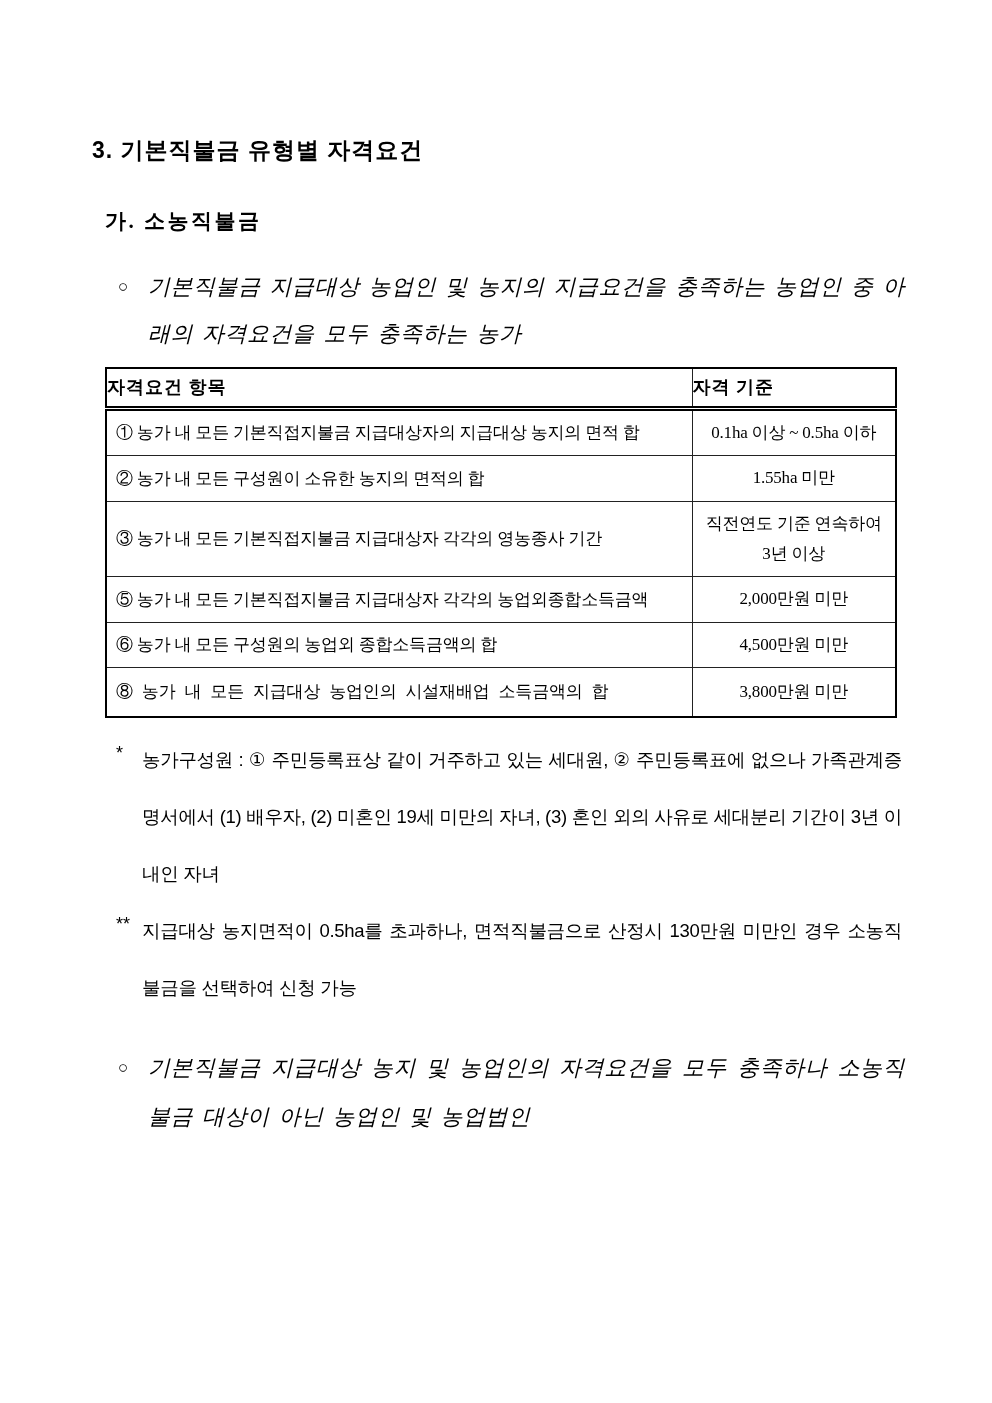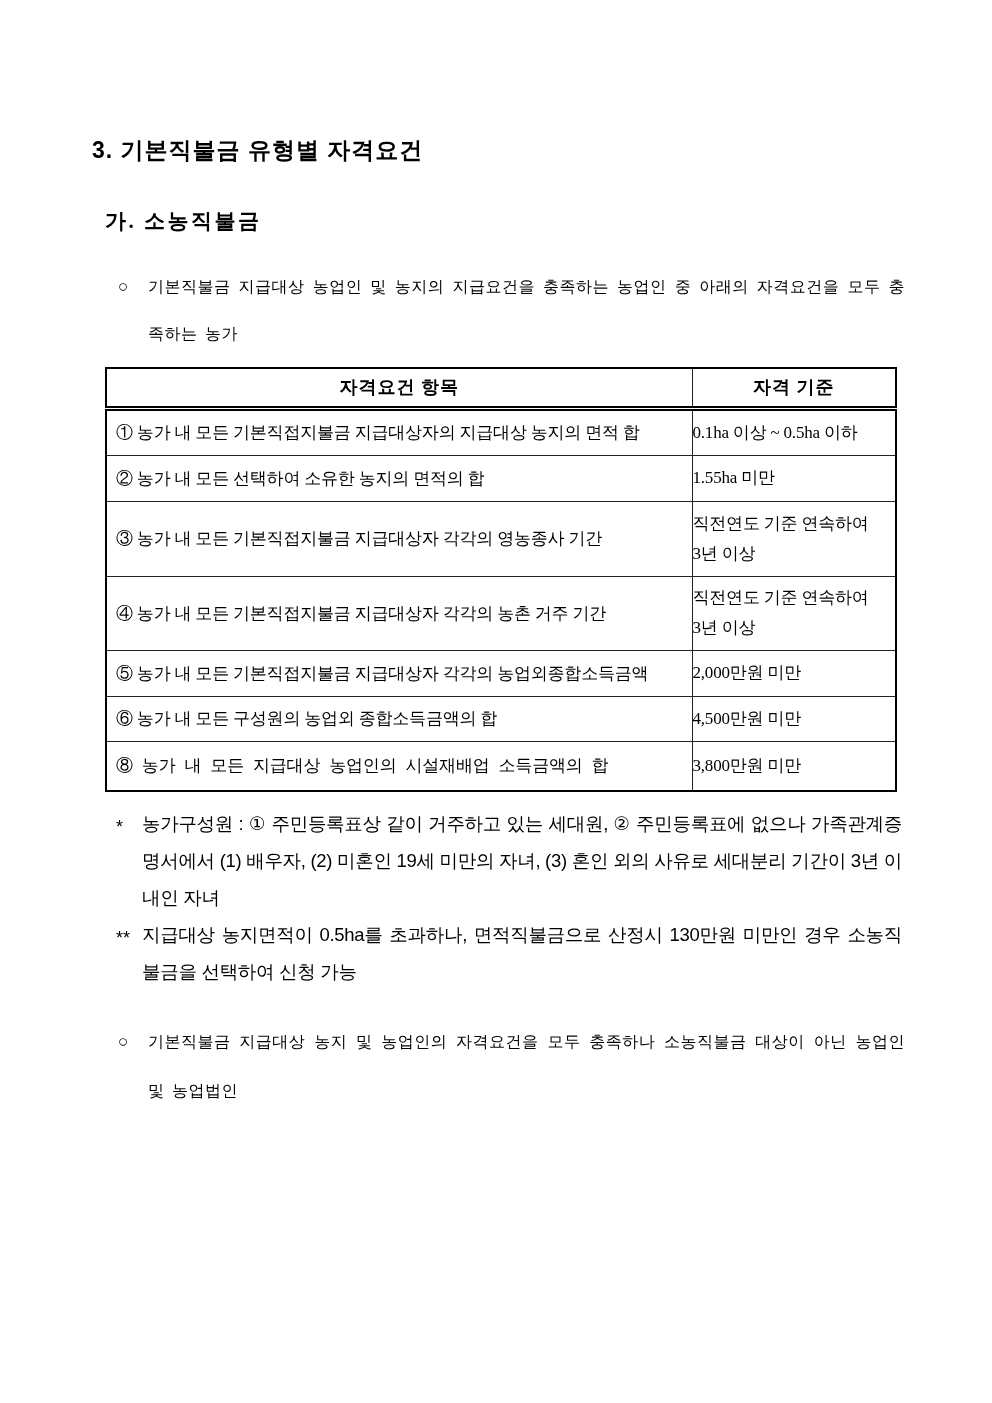--- a/index.html
+++ b/index.html
@@ -19,49 +19,49 @@
 
   .sec-heading {
     font-size: 21px; font-weight: 600; letter-spacing: 2.5px;
     margin: 41px 0 0 13px;
   }
   .sec-heading.second { margin-top: 26px; }
 
   .bullet-row { display: flex; margin: 28px 0 0 26px; }
   .bullet-marker { font-size: 17px; line-height: 47px; width: 30px; flex: none; }
   .bullet-text {
-    font-size: 16px; line-height: 47px; letter-spacing: 0.5px;
-    text-align: justify; width: 757px; word-spacing: 3px;
+    font-size: 22px; line-height: 47px; letter-spacing: 0.5px;
+    text-align: justify; width: 757px; word-spacing: 3px; font-style: italic;
   }
 
   .criteria-table {
     border-collapse: collapse; table-layout: fixed;
     width: 790px; margin: 10px 0 0 13px;
     border: 2px solid #000;
   }
   .criteria-table col.c-item { width: 586px; }
   .criteria-table col.c-crit { width: 204px; }
   .criteria-table th, .criteria-table td { border: 1px solid #222; }
   .criteria-table th {
     height: 40px; font-size: 18px; font-weight: 600;
-    letter-spacing: 1px; text-align: center; vertical-align: middle;
+    letter-spacing: 1px; text-align: left; vertical-align: middle;
     border-bottom: 5px double #000;
   }
   .criteria-table td { vertical-align: middle; font-size: 17px; letter-spacing: -0.2px; margin-left: 16px; }
   .criteria-table td.item { padding: 0 6px 0 9px; text-align: left; }
-  .criteria-table td.crit { text-align: left; white-space: pre-line; line-height: 1.75; }
+  .criteria-table td.crit { text-align: center; white-space: pre-line; line-height: 1.75; }
   tr.h47 { height: 47px; } tr.h46 { height: 46px; } tr.h75 { height: 75px; }
   tr.h74 { height: 74px; } tr.h45 { height: 45px; } tr.h41 { height: 50px; }
   tr.wide td.item { word-spacing: 5px; }
 
   .footnotes { margin: 13px 0 0 24px; font-family: "Liberation Sans", "DejaVu Sans", sans-serif; }
   .footnote { display: flex; }
   .fn-marker { width: 26px; flex: none; font-size: 18px; line-height: 45.5px; }
   .fn-text {
-    font-size: 18.5px; line-height: 37px; letter-spacing: -0.3px;
+    font-size: 18.5px; line-height: 57px; letter-spacing: -0.3px;
     text-align: justify; width: 760px;
   }
   .bullet-row.second { margin-top: 27px; }
   .bullet-row.second .bullet-marker, .bullet-row.second .bullet-text { line-height: 49px; }
 </style>
 </head>
 <body>
 
 <div class="page">
 
@@ -84,30 +84,25 @@
         <th>자격요건 항목</th>
         <th>자격 기준</th>
       </tr>
     </thead>
     <tbody>
       <tr class="h47">
         <td class="item">① 농가 내 모든 기본직접지불금 지급대상자의 지급대상 농지의 면적 합</td>
         <td class="crit">0.1ha 이상 ~ 0.5ha 이하</td>
       </tr>
       <tr class="h46">
-        <td class="item">② 농가 내 모든 선택하여 소유한 농지의 면적의 합</td>
+        <td class="item">② 농가 내 모든 구성원이 소유한 농지의 면적의 합</td>
         <td class="crit">1.55ha 미만</td>
       </tr>
       <tr class="h75">
         <td class="item">③ 농가 내 모든 기본직접지불금 지급대상자 각각의 영농종사 기간</td>
-        <td class="crit">직전연도 기준 연속하여
-3년 이상</td>
-      </tr>
-      <tr class="h74">
-        <td class="item">④ 농가 내 모든 기본직접지불금 지급대상자 각각의 농촌 거주 기간</td>
         <td class="crit">직전연도 기준 연속하여
 3년 이상</td>
       </tr>
       <tr class="h46">
         <td class="item">⑤ 농가 내 모든 기본직접지불금 지급대상자 각각의 농업외종합소득금액</td>
         <td class="crit">2,000만원 미만</td>
       </tr>
       <tr class="h45">
         <td class="item">⑥ 농가 내 모든 구성원의 농업외 종합소득금액의 합</td>
         <td class="crit">4,500만원 미만</td>

